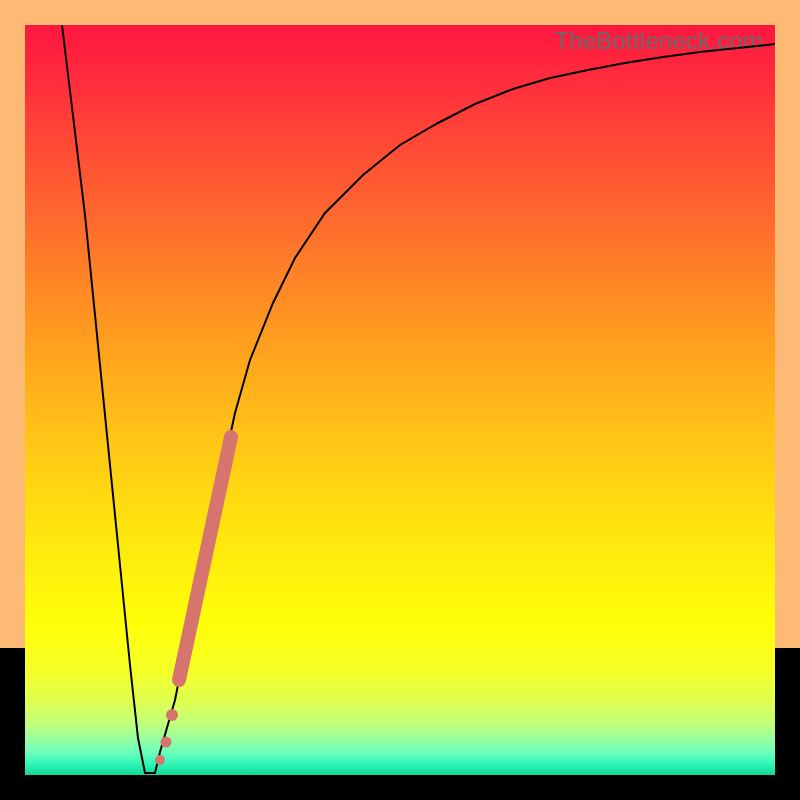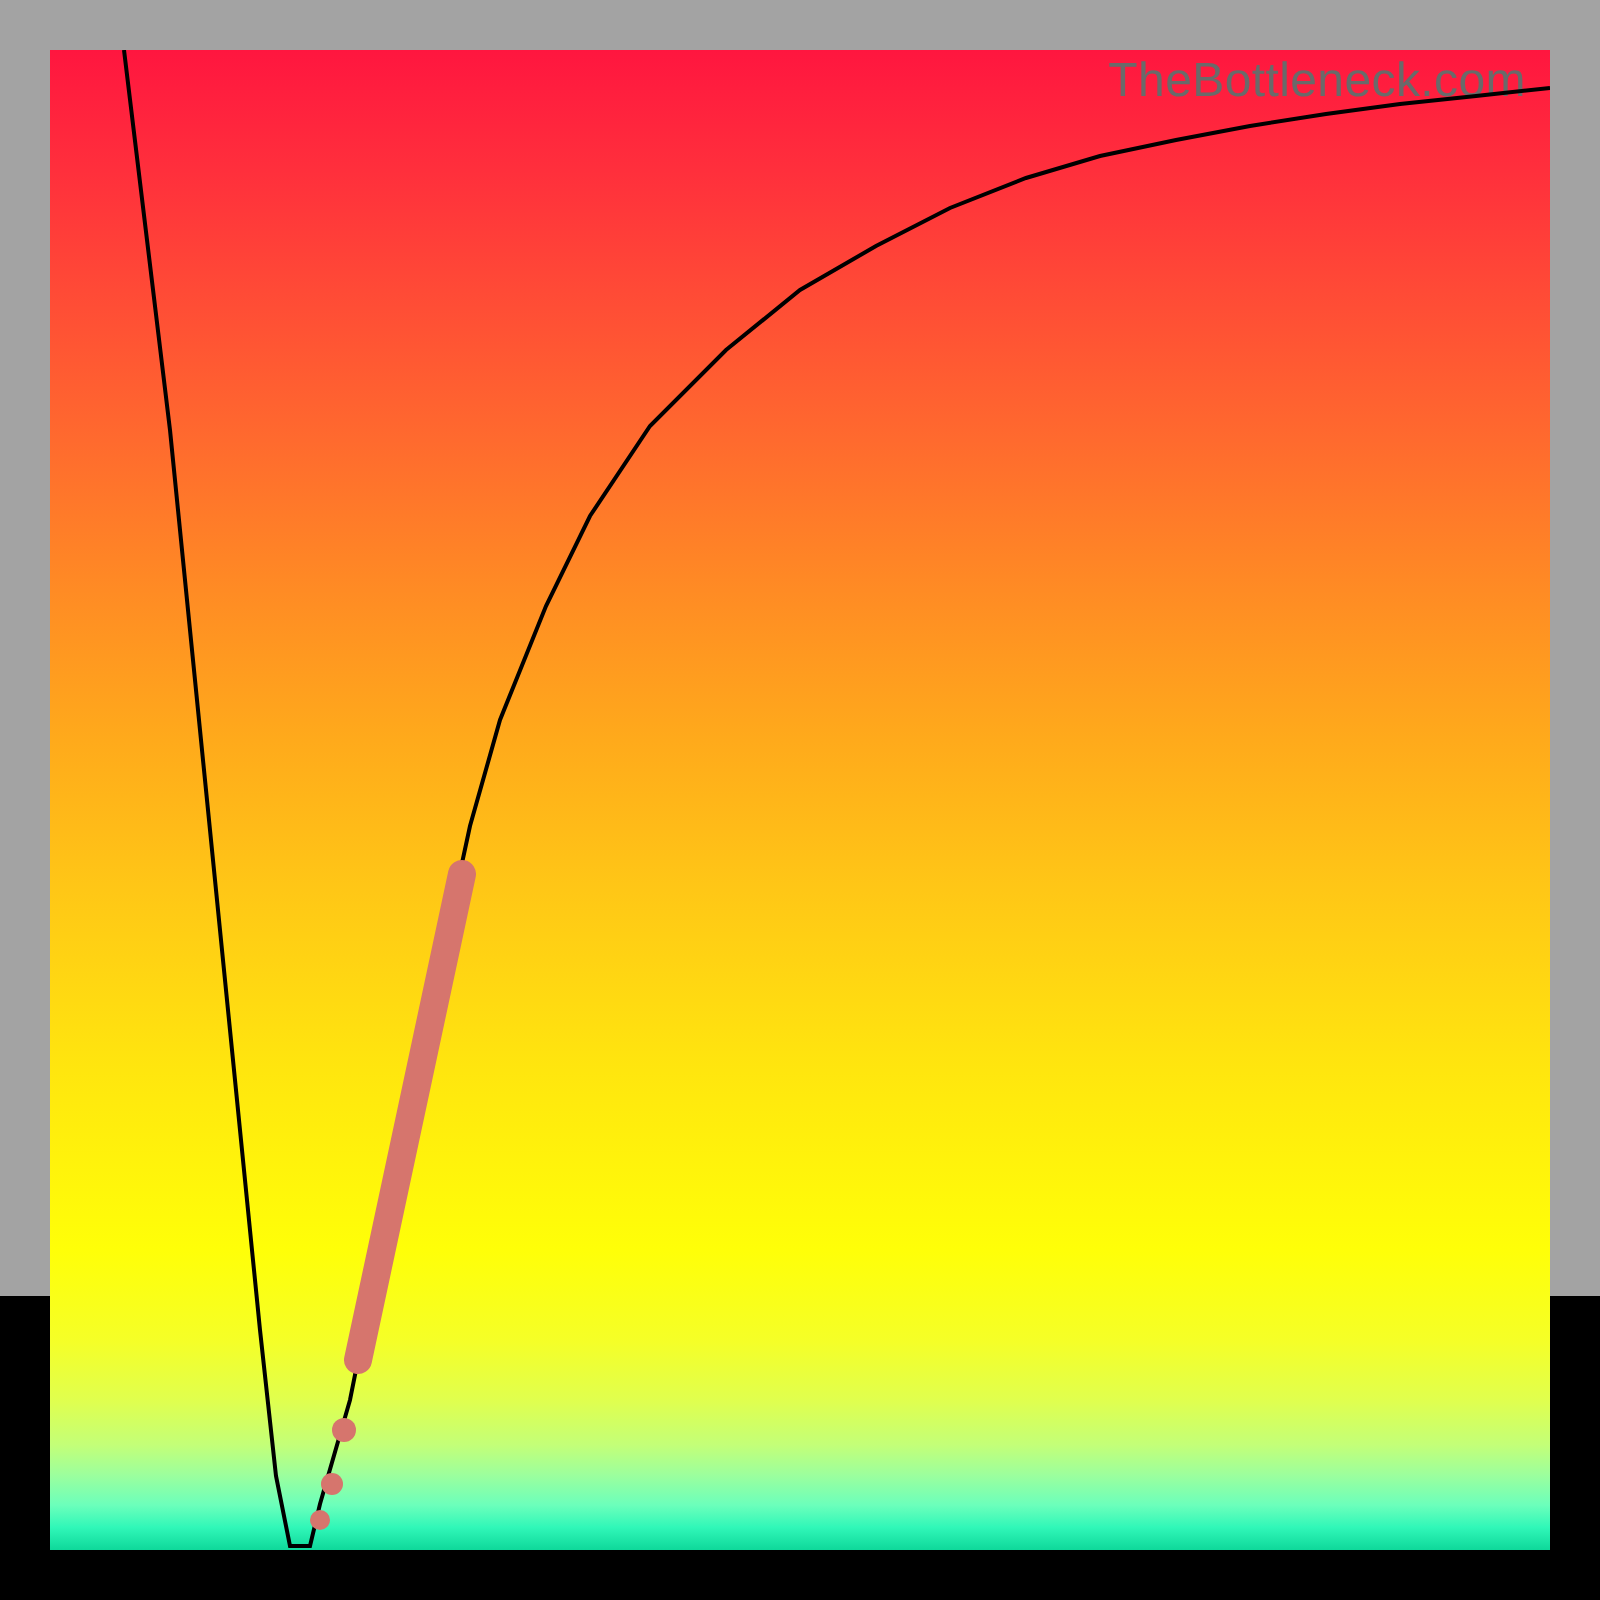--- a/index.html
+++ b/index.html
@@ -8,21 +8,21 @@
     width: 800px;
     height: 800px;
     background: #000;
     overflow: hidden;
     font-family: Arial, Helvetica, sans-serif;
   }
   .frame {
     position: relative;
     width: 800px;
     height: 648px;
-    background: #a3a3a3;
+    background: #fdba74;
   }
   .plot-area {
     position: absolute;
     left: 25px;
     top: 25px;
     width: 750px;
     height: 750px;
     background: linear-gradient(to bottom,
       #ff163f 0%,
       #ff2f3c 8%,

